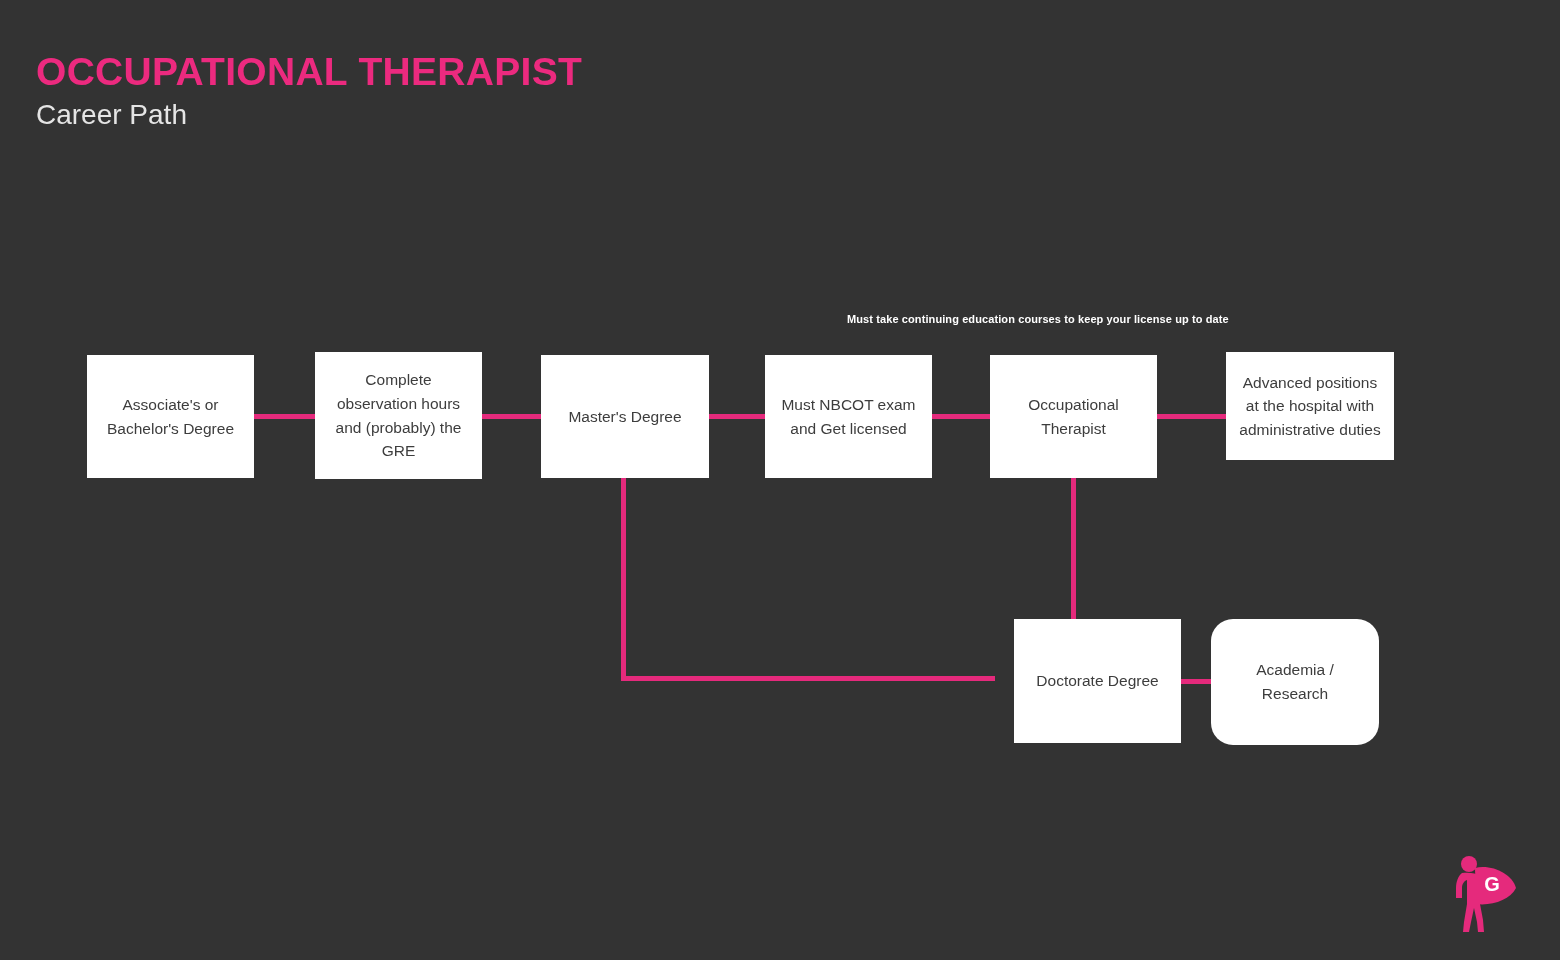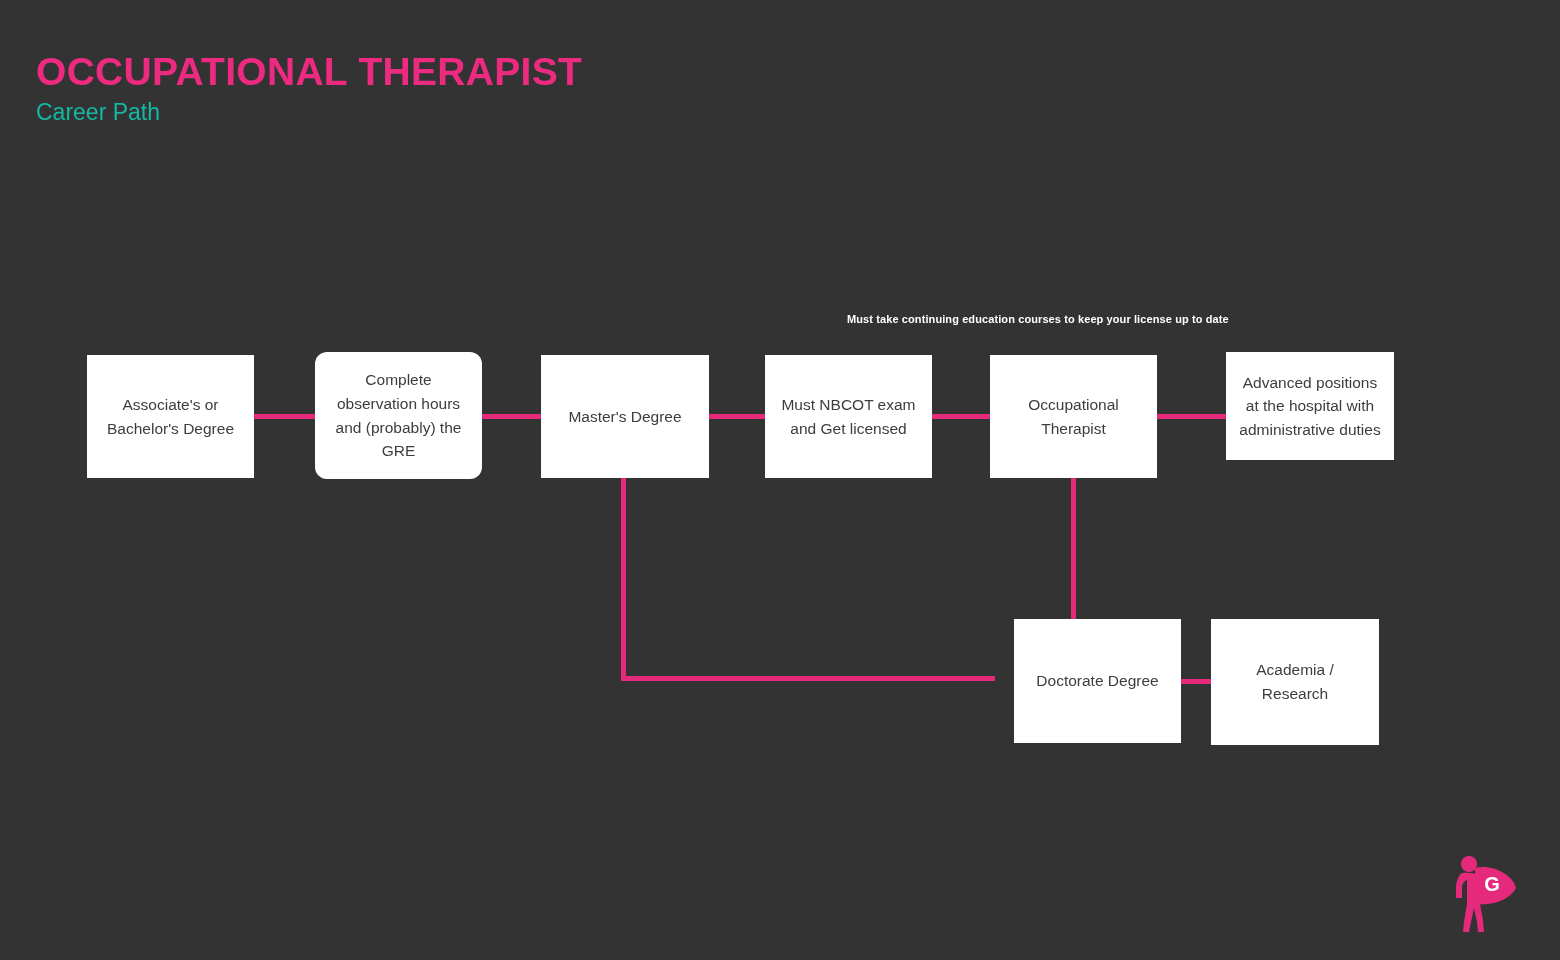--- a/index.html
+++ b/index.html
@@ -30,23 +30,23 @@
   .title {
     font-size: 39px;
     font-weight: bold;
     color: #ec2a7f;
     letter-spacing: 0.3px;
     line-height: 1.0;
     margin: 0;
     white-space: nowrap;
   }
   .subtitle {
-    font-size: 23px;
+    font-size: 28px;
     font-weight: normal;
-    color: #14b8a6;
+    color: #e5e5e5;
     margin: 0;
     padding-top: 10px;
     line-height: 1.0;
     white-space: nowrap;
   }
 
   
   .connector-layer {
     position: absolute;
     left: 0;
@@ -126,21 +126,21 @@
 
     <div class="conn" style="left:1153px; top:679px; width:62px; height:5px;"></div>
   </div>
 
   <div class="annotation" style="left:847px; top:313px;">Must take continuing education courses to keep your license up to date</div>
 
   <div class="node" style="left:87px; top:355px; width:167px; height:123px;">
     <span class="node-label">Associate's or Bachelor's Degree</span>
   </div>
 
-  <div class="node" style="left:315px; top:352px; width:167px; height:127px;border-radius:12px;">
+  <div class="node" style="left:315px; top:352px; width:167px; height:127px;">
     <span class="node-label">Complete observation hours and (probably) the GRE</span>
   </div>
 
   <div class="node" style="left:541px; top:355px; width:168px; height:123px;justify-content:center;">
     <span class="node-label">Master's Degree</span>
   </div>
 
   <div class="node" style="left:765px; top:355px; width:167px; height:123px;">
     <span class="node-label">Must NBCOT exam and Get licensed</span>
   </div>
@@ -150,21 +150,21 @@
   </div>
 
   <div class="node" style="left:1226px; top:352px; width:168px; height:108px;">
     <span class="node-label">Advanced positions at the hospital with administrative duties</span>
   </div>
 
   <div class="node" style="left:990px; top:619px; width:167px; height:124px;margin-left:24px;">
     <span class="node-label">Doctorate Degree</span>
   </div>
 
-  <div class="node" style="left:1211px; top:619px; width:168px; height:126px;">
+  <div class="node" style="left:1211px; top:619px; width:168px; height:126px;border-radius:22px;">
     <span class="node-label">Academia / Research</span>
   </div>
 
   <div class="logo">
     <svg viewBox="0 0 80 84" width="80" height="84" xmlns="http://www.w3.org/2000/svg">
 
       <path d="M33 16 C50 12, 70 22, 74 36 C68 48, 50 54, 34 52 Z" fill="#e52a7c"></path>
 
       <circle cx="27" cy="12" r="8" fill="#e52a7c"></circle>
 

